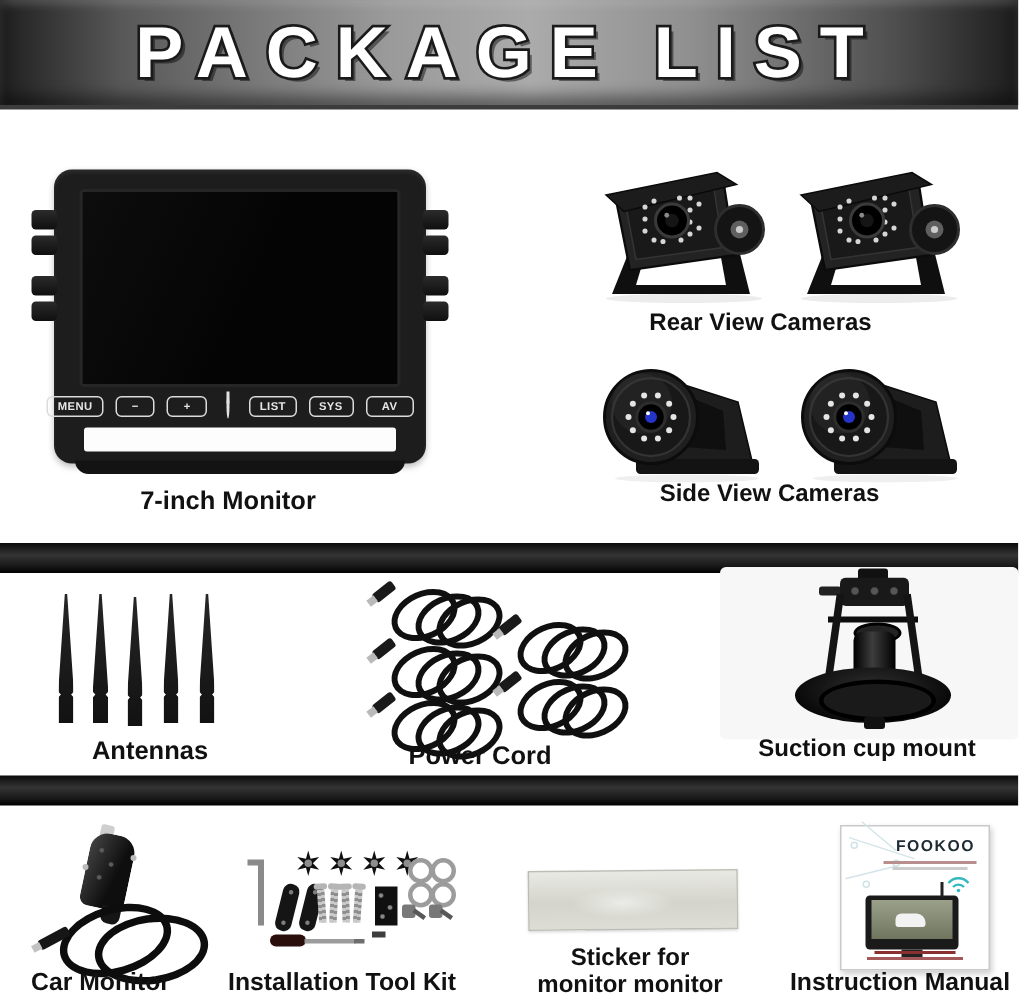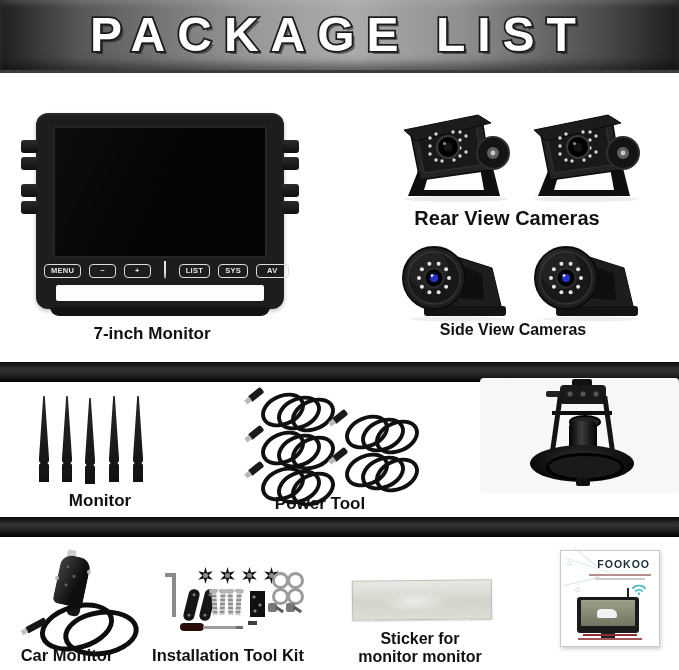--- a/index.html
+++ b/index.html
@@ -19,21 +19,21 @@
   .divider{position:absolute;left:0;width:679px;height:20px;
     background:linear-gradient(180deg,#0a0a0a 0%,#343434 40%,#1a1a1a 75%,#000 100%);}
 
   
   .monitor{position:absolute;left:20px;top:110px;width:280px;height:208px;}
   .mon-body{position:absolute;left:16px;top:3px;width:248px;height:196px;background:#1d1d1d;
     border-radius:12px;box-shadow:inset 0 2px 3px rgba(255,255,255,.07), 0 2px 4px rgba(0,0,0,.25);}
   .mon-screen{position:absolute;left:17px;top:13px;width:210px;height:128px;background:
     linear-gradient(115deg,#0d0d0d 0%,#040404 55%);border:2px solid #262626;border-radius:3px;}
   .mon-btnrow{position:absolute;left:8px;top:146px;width:232px;height:24px;display:flex;
-    align-items:center;justify-content:flex-start;gap:8px;}
+    align-items:center;justify-content:flex-end;gap:8px;}
   .mbtn{font-size:7.5px;font-weight:bold;letter-spacing:.3px;color:#e6e6e6;border:1px solid #dcdcdc;
     border-radius:4px;padding:2px 6px;line-height:1;}
   .mbtn.wide{padding:2px 10px;}
   .power-btn{width:14px;height:14px;border:1.6px solid #e2e2e2;border-radius:50%;position:relative;margin:0 5px;}
   .power-btn::before{content:"";position:absolute;left:50%;top:-3px;transform:translateX(-50%);
     width:2px;height:8px;background:#e2e2e2;}
   .mon-slot{position:absolute;left:20px;top:172px;width:208px;height:16px;background:#fdfdfd;border-radius:2px;}
   .mon-swirls{position:absolute;left:0;top:187px;width:248px;display:flex;justify-content:center;
     align-items:flex-end;gap:16px;}
   .sw{border-bottom:3px solid #5a5a5a;border-radius:50%;width:26px;height:9px;}
@@ -259,21 +259,21 @@
       <circle cx="64" cy="46" r="1.7"></circle>
         <circle cx="70" cy="26" r="1.7"></circle>
         <circle cx="70" cy="42" r="1.7"></circle>
       <circle cx="46" cy="51" r="1.7"></circle>
         <circle cx="58" cy="50" r="1.7"></circle>
     </g>
     <circle cx="52" cy="37" r="11" fill="#000" stroke="#3a3a3a" stroke-width="2"></circle>
     <circle cx="52" cy="37" r="4.5" fill="#151515"></circle>
       <circle cx="48.5" cy="33.5" r="1.6" fill="#8a8a8a"></circle>
   </svg>
-  <div class="item-label" style="left:507px;top:207px;font-size:20px;">Rear View Cameras</div>
+  <div class="item-label" style="left:507px;top:207px;font-size:16px;">Rear View Cameras</div>
 
   <svg class="photo" style="left:396px;top:238px;" width="120" height="84" viewBox="0 0 120 84">
     <ellipse cx="62" cy="81" rx="48" ry="2.5" fill="#efefef"></ellipse>
     <polygon points="52,16 96,30 106,72 40,72" fill="#1d1d1d" stroke="#0b0b0b"></polygon>
     <rect x="28" y="68" width="82" height="10" rx="3" fill="#131313"></rect>
     <polygon points="62,26 86,36 88,62 60,60" fill="#0f0f0f"></polygon>
     <circle cx="38" cy="40" r="31" fill="#1f1f1f" stroke="#0c0c0c" stroke-width="2"></circle>
     <circle cx="38" cy="40" r="26" fill="#181818" stroke="#333" stroke-width="1.5"></circle>
     <circle cx="32" cy="31" r="20" fill="#3a3a3a" opacity=".3"></circle>
     <g fill="#e5e5e5">
@@ -318,21 +318,21 @@
   </svg>
   <div class="item-label" style="left:513px;top:321px;font-size:16px;">Side View Cameras</div>
 
   <div class="divider" style="top:362px;"></div>
 
   <div class="antenna" style="left:39px;top:396px;"></div>
   <div class="antenna" style="left:62px;top:396px;"></div>
   <div class="antenna" style="left:85px;top:398px;"></div>
   <div class="antenna" style="left:109px;top:396px;"></div>
   <div class="antenna" style="left:133px;top:396px;"></div>
-  <div class="item-label" style="left:100px;top:491px;font-size:17px;">Monitor</div>
+  <div class="item-label" style="left:100px;top:491px;font-size:17px;">Antennas</div>
 
   <div class="cord" style="left:246px;top:388px;">
     <span class="loop" style="left:14px;top:6px;"></span>
       <span class="loop" style="left:30px;top:9px;"></span>
     <span class="loop" style="left:44px;top:11px;"></span>
       <span class="plug"></span>
   </div>
   <div class="cord" style="left:246px;top:426px;">
     <span class="loop" style="left:14px;top:6px;"></span>
       <span class="loop" style="left:30px;top:9px;"></span>
@@ -350,36 +350,37 @@
       <span class="loop" style="left:30px;top:9px;"></span>
     <span class="loop" style="left:44px;top:11px;"></span>
       <span class="plug"></span>
   </div>
   <div class="cord" style="left:330px;top:448px;">
     <span class="loop" style="left:14px;top:6px;"></span>
       <span class="loop" style="left:30px;top:9px;"></span>
     <span class="loop" style="left:44px;top:11px;"></span>
       <span class="plug"></span>
   </div>
-  <div class="item-label" style="left:320px;top:494px;font-size:17px;">Power Tool</div>
+  <div class="item-label" style="left:320px;top:494px;font-size:17px;">Power Cord</div>
 
   <div class="suction-bg"></div>
   <div class="suction">
     <div class="sm-topcap"></div>
       <div class="sm-pin"></div>
       <div class="sm-head"></div>
     <div class="sm-bar"></div>
       <div class="sm-leg-l"></div>
       <div class="sm-leg-r"></div>
     <div class="sm-cyltop"></div>
       <div class="sm-cyl"></div>
     <div class="sm-base"></div>
       <div class="sm-base-inner"></div>
       <div class="sm-tab"></div>
   </div>
+  <div class="item-label" style="left:578px;top:491px;font-size:16px;">Suction cup mount</div>
 
   <div class="divider" style="top:517px;"></div>
 
   <div class="charger">
     <div class="cc-tip"></div>
       <div class="cc-body"></div>
     <span class="cc-spring" style="left:40px;top:26px;"></span>
     <span class="cc-spring" style="left:72px;top:20px;"></span>
     <div class="cc-neck"></div>
       <div class="cc-loop1"></div>
@@ -443,14 +444,15 @@
     <div class="mn-monitor">
       <div class="mn-ant"></div>
       <div class="mn-screenimg">
           <div class="mn-vehicle"></div>
         </div>
       <div class="mn-stand"></div>
     </div>
     <div class="mn-red1"></div>
     <div class="mn-red2"></div>
   </div>
+  <div class="item-label" style="left:600px;top:646px;font-size:16.5px;">Instruction Manual</div>
 
 </div>
 
 </body></html>

